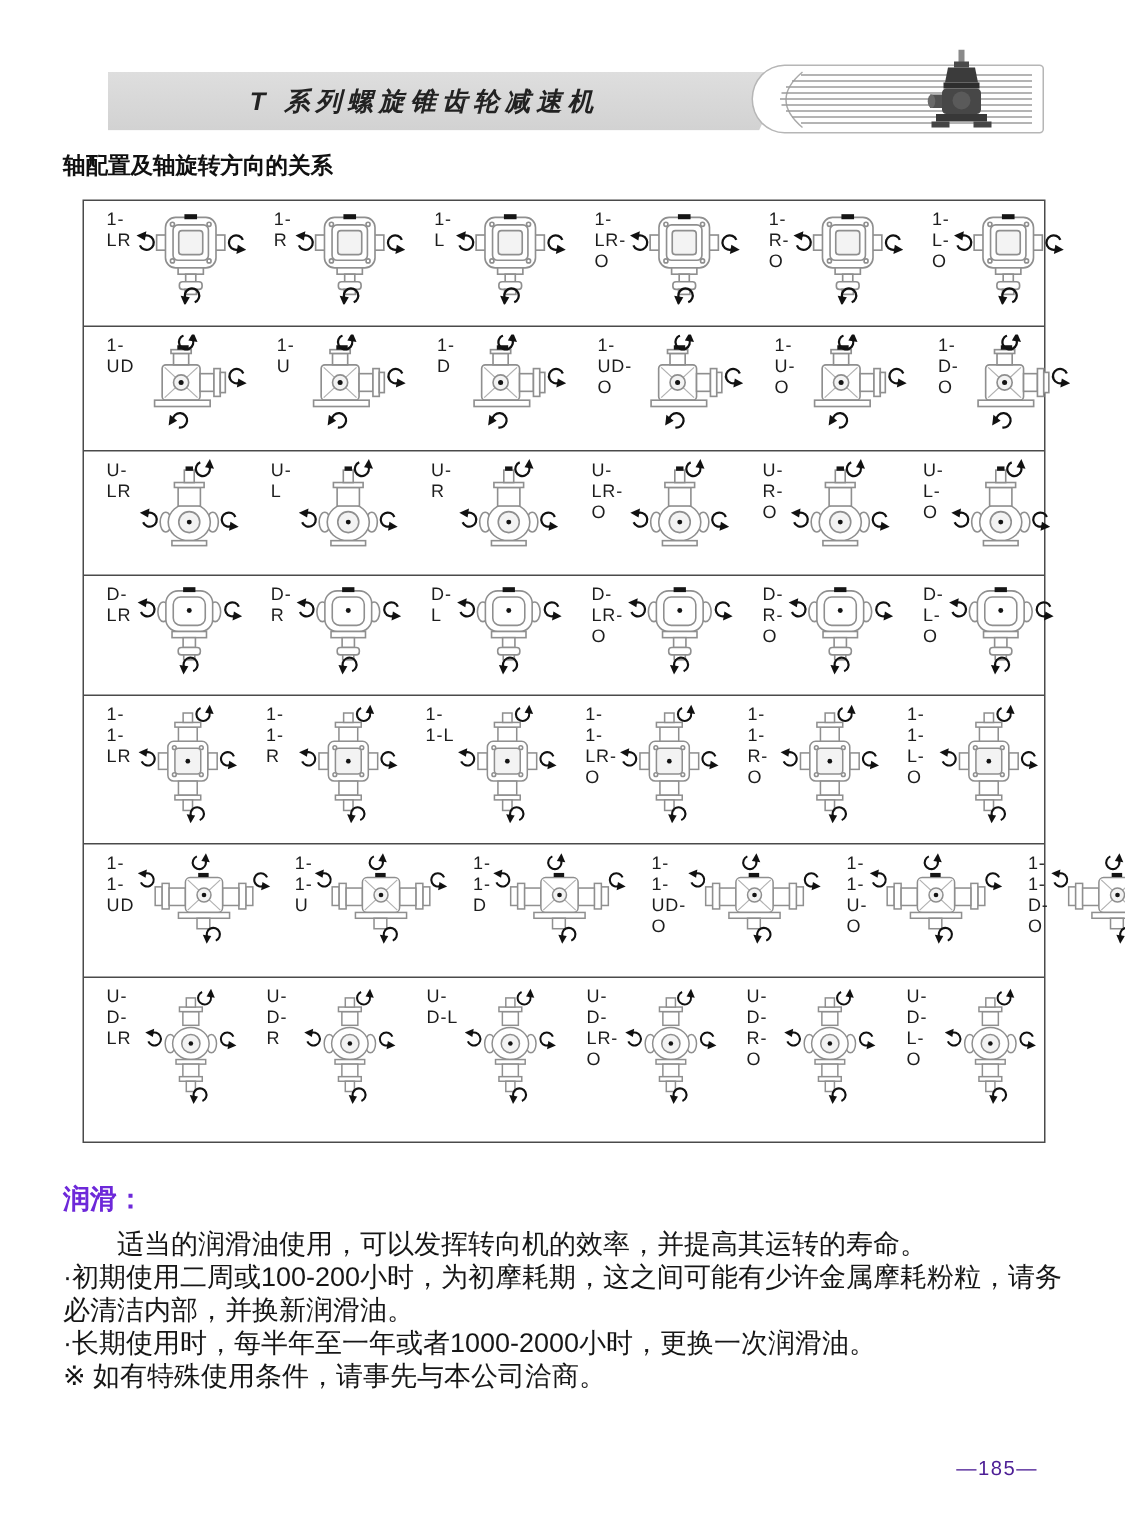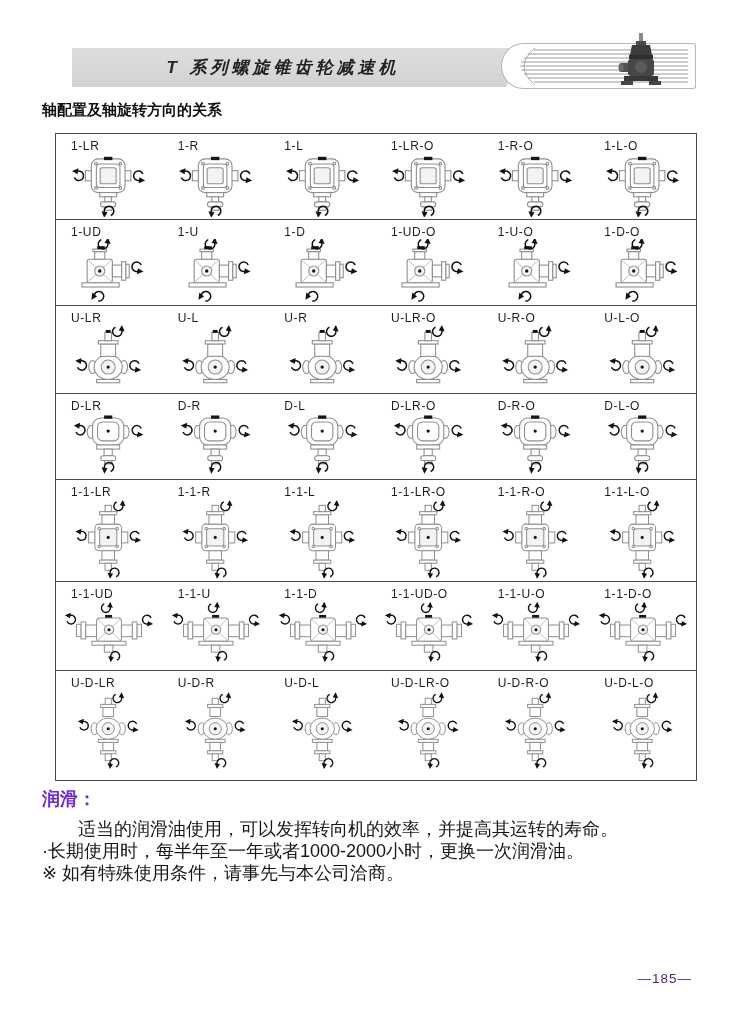--- a/index.html
+++ b/index.html
@@ -40,21 +40,21 @@
   
   .rot-table{
     position:absolute; left:55px; top:133px; width:642px;
     border:1.5px solid #4a4a4a; background:#fff;
   }
   .trow{ display:grid; grid-template-columns:repeat(6,1fr); }
   .trow + .trow{ border-top:1.5px solid #4a4a4a; }
   .trow-0{min-height:83px}.trow-1{min-height:83px}.trow-2{min-height:83px}
   .trow-3{min-height:80px}.trow-4{min-height:99px}.trow-5{min-height:89px}
   .trow-6{min-height:110px}
-  .tcell{ padding:5px 0 2px 0; display:flex; flex-direction:column; }
+  .tcell{ padding:5px 0 2px 0; display:flex; }
   .tlabel{
     font-size:12px; color:#1d1d1d; letter-spacing:0.6px;
     padding-left:15px; line-height:14px;
   }
   .tfig{ flex:1; display:flex; justify-content:center; align-items:flex-start; }
 
   
   .lube-sec{ position:absolute; left:42px; top:787px; width:670px; }
   .lube-head{ font-size:18px; font-weight:bold; margin-bottom:7px; color:#6d28d9; }
   .lube-sec p{ font-size:18px; line-height:22px; color:#161616; }
@@ -1593,17 +1593,18 @@
             </g>
           </svg>
         </div>
       </div>
     </div>
   </div>
 
 <div class="lube-sec">
   <div class="lube-head">润滑：</div>
   <p class="indent">适当的润滑油使用，可以发挥转向机的效率，并提高其运转的寿命。</p>
+  <p>·初期使用二周或100-200小时，为初摩耗期，这之间可能有少许金属摩耗粉粒，请务必清洁内部，并换新润滑油。</p>
   <p>·长期使用时，每半年至一年或者1000-2000小时，更换一次润滑油。</p>
   <p>※ 如有特殊使用条件，请事先与本公司洽商。</p>
 </div>
 
 <div class="page-num">—185—</div>
 
 </body></html>

